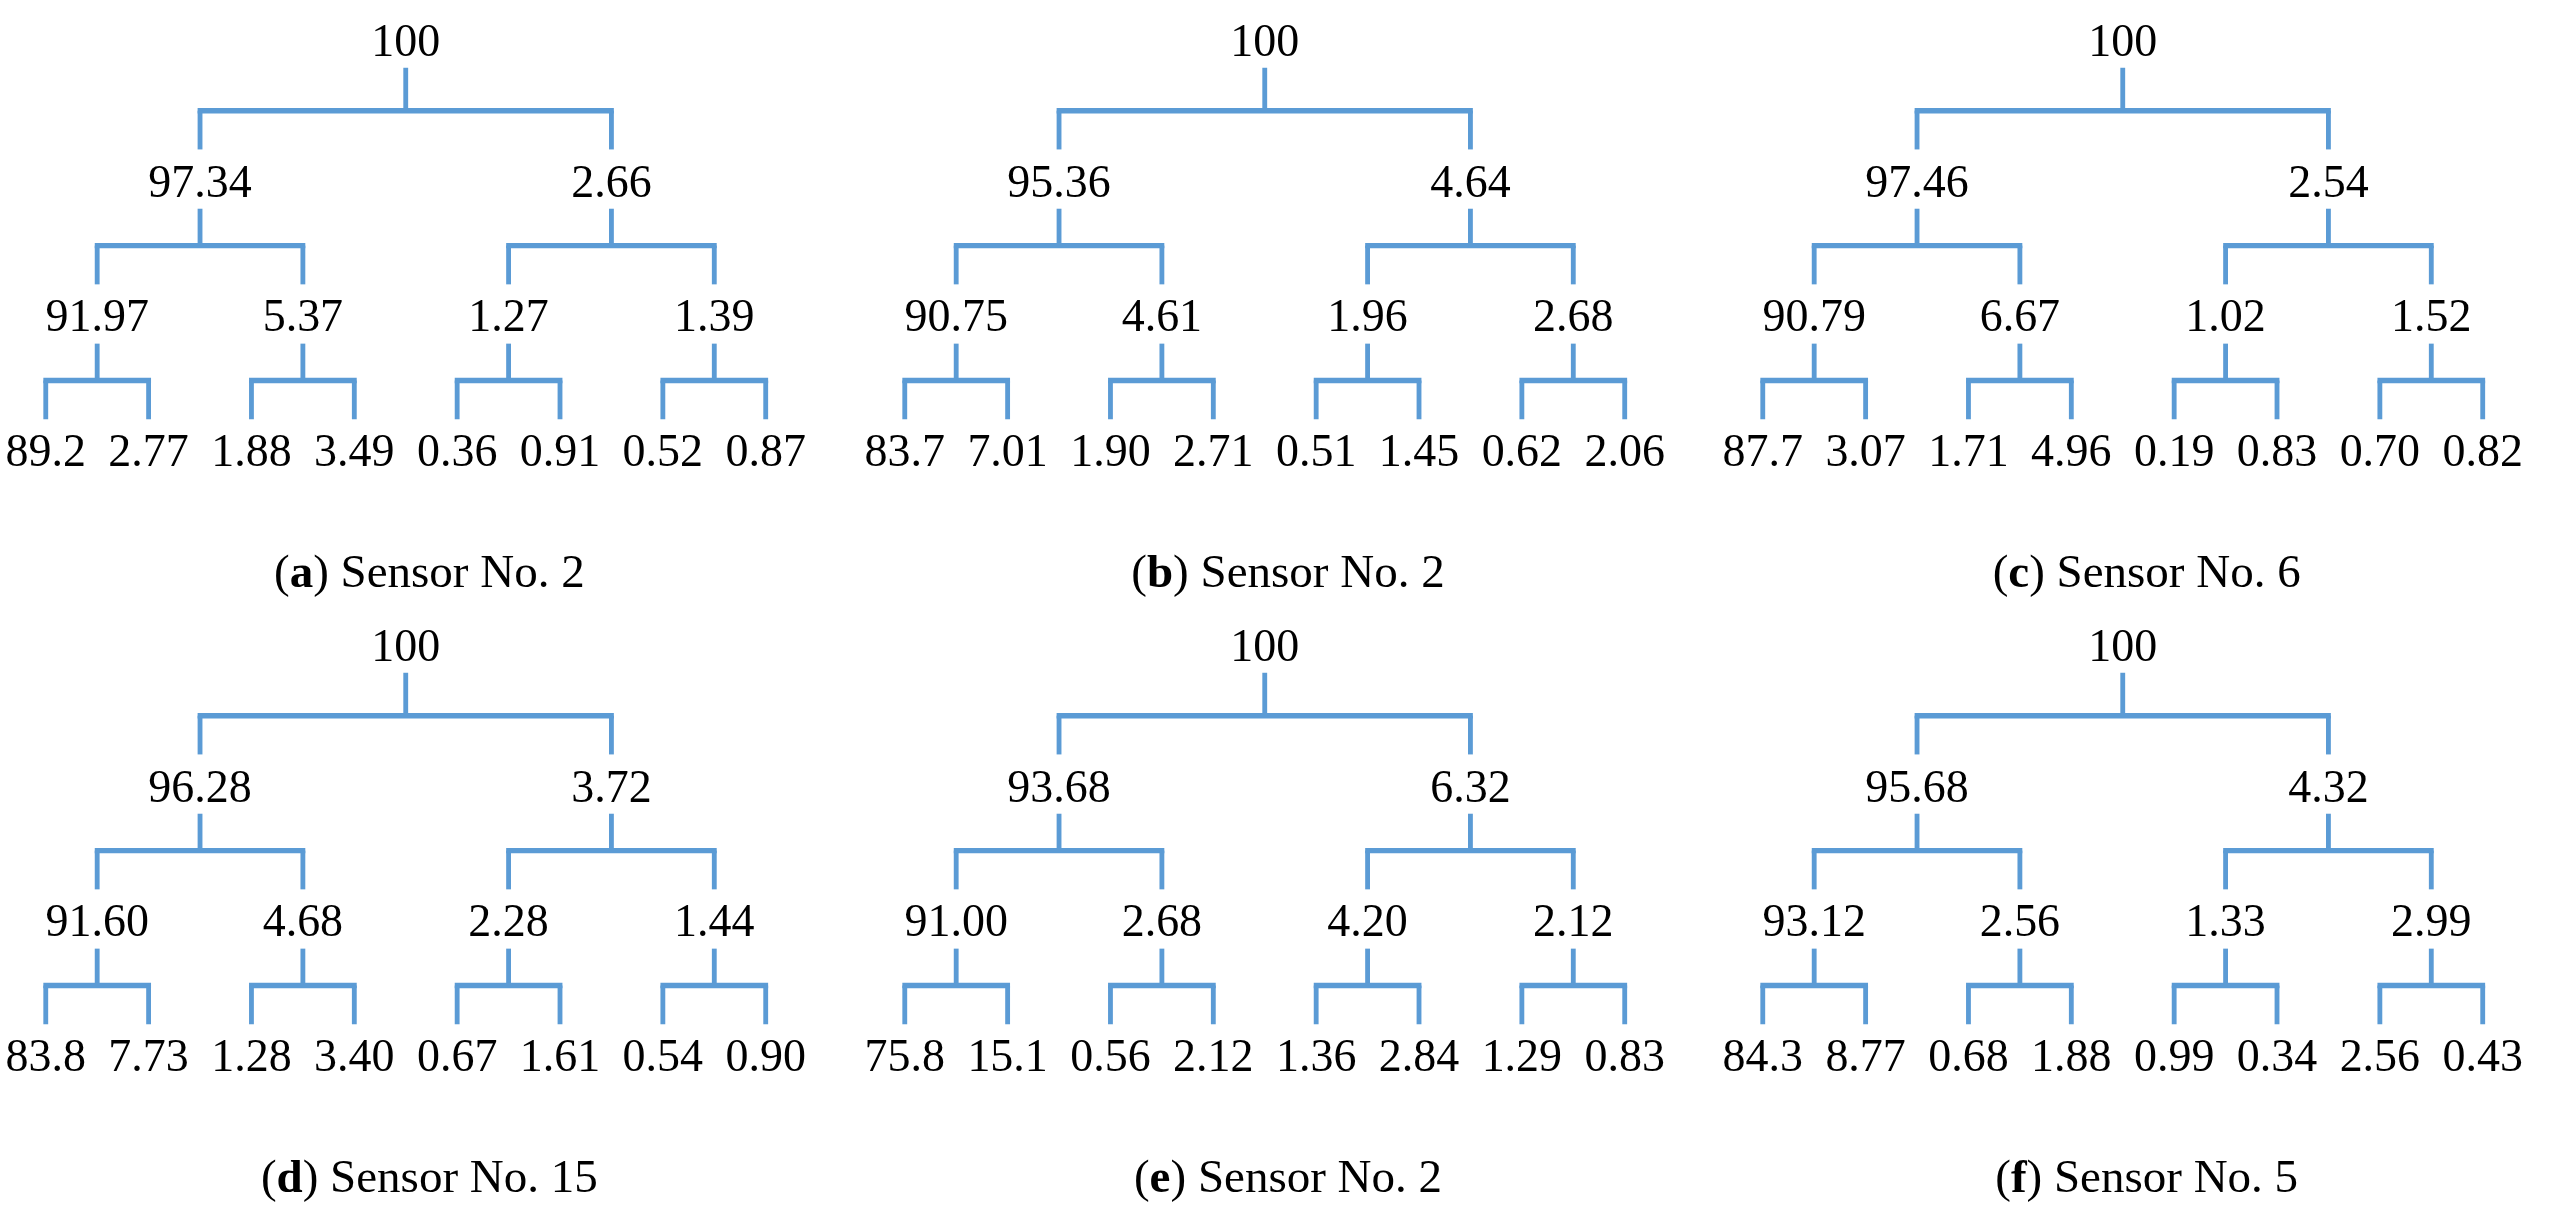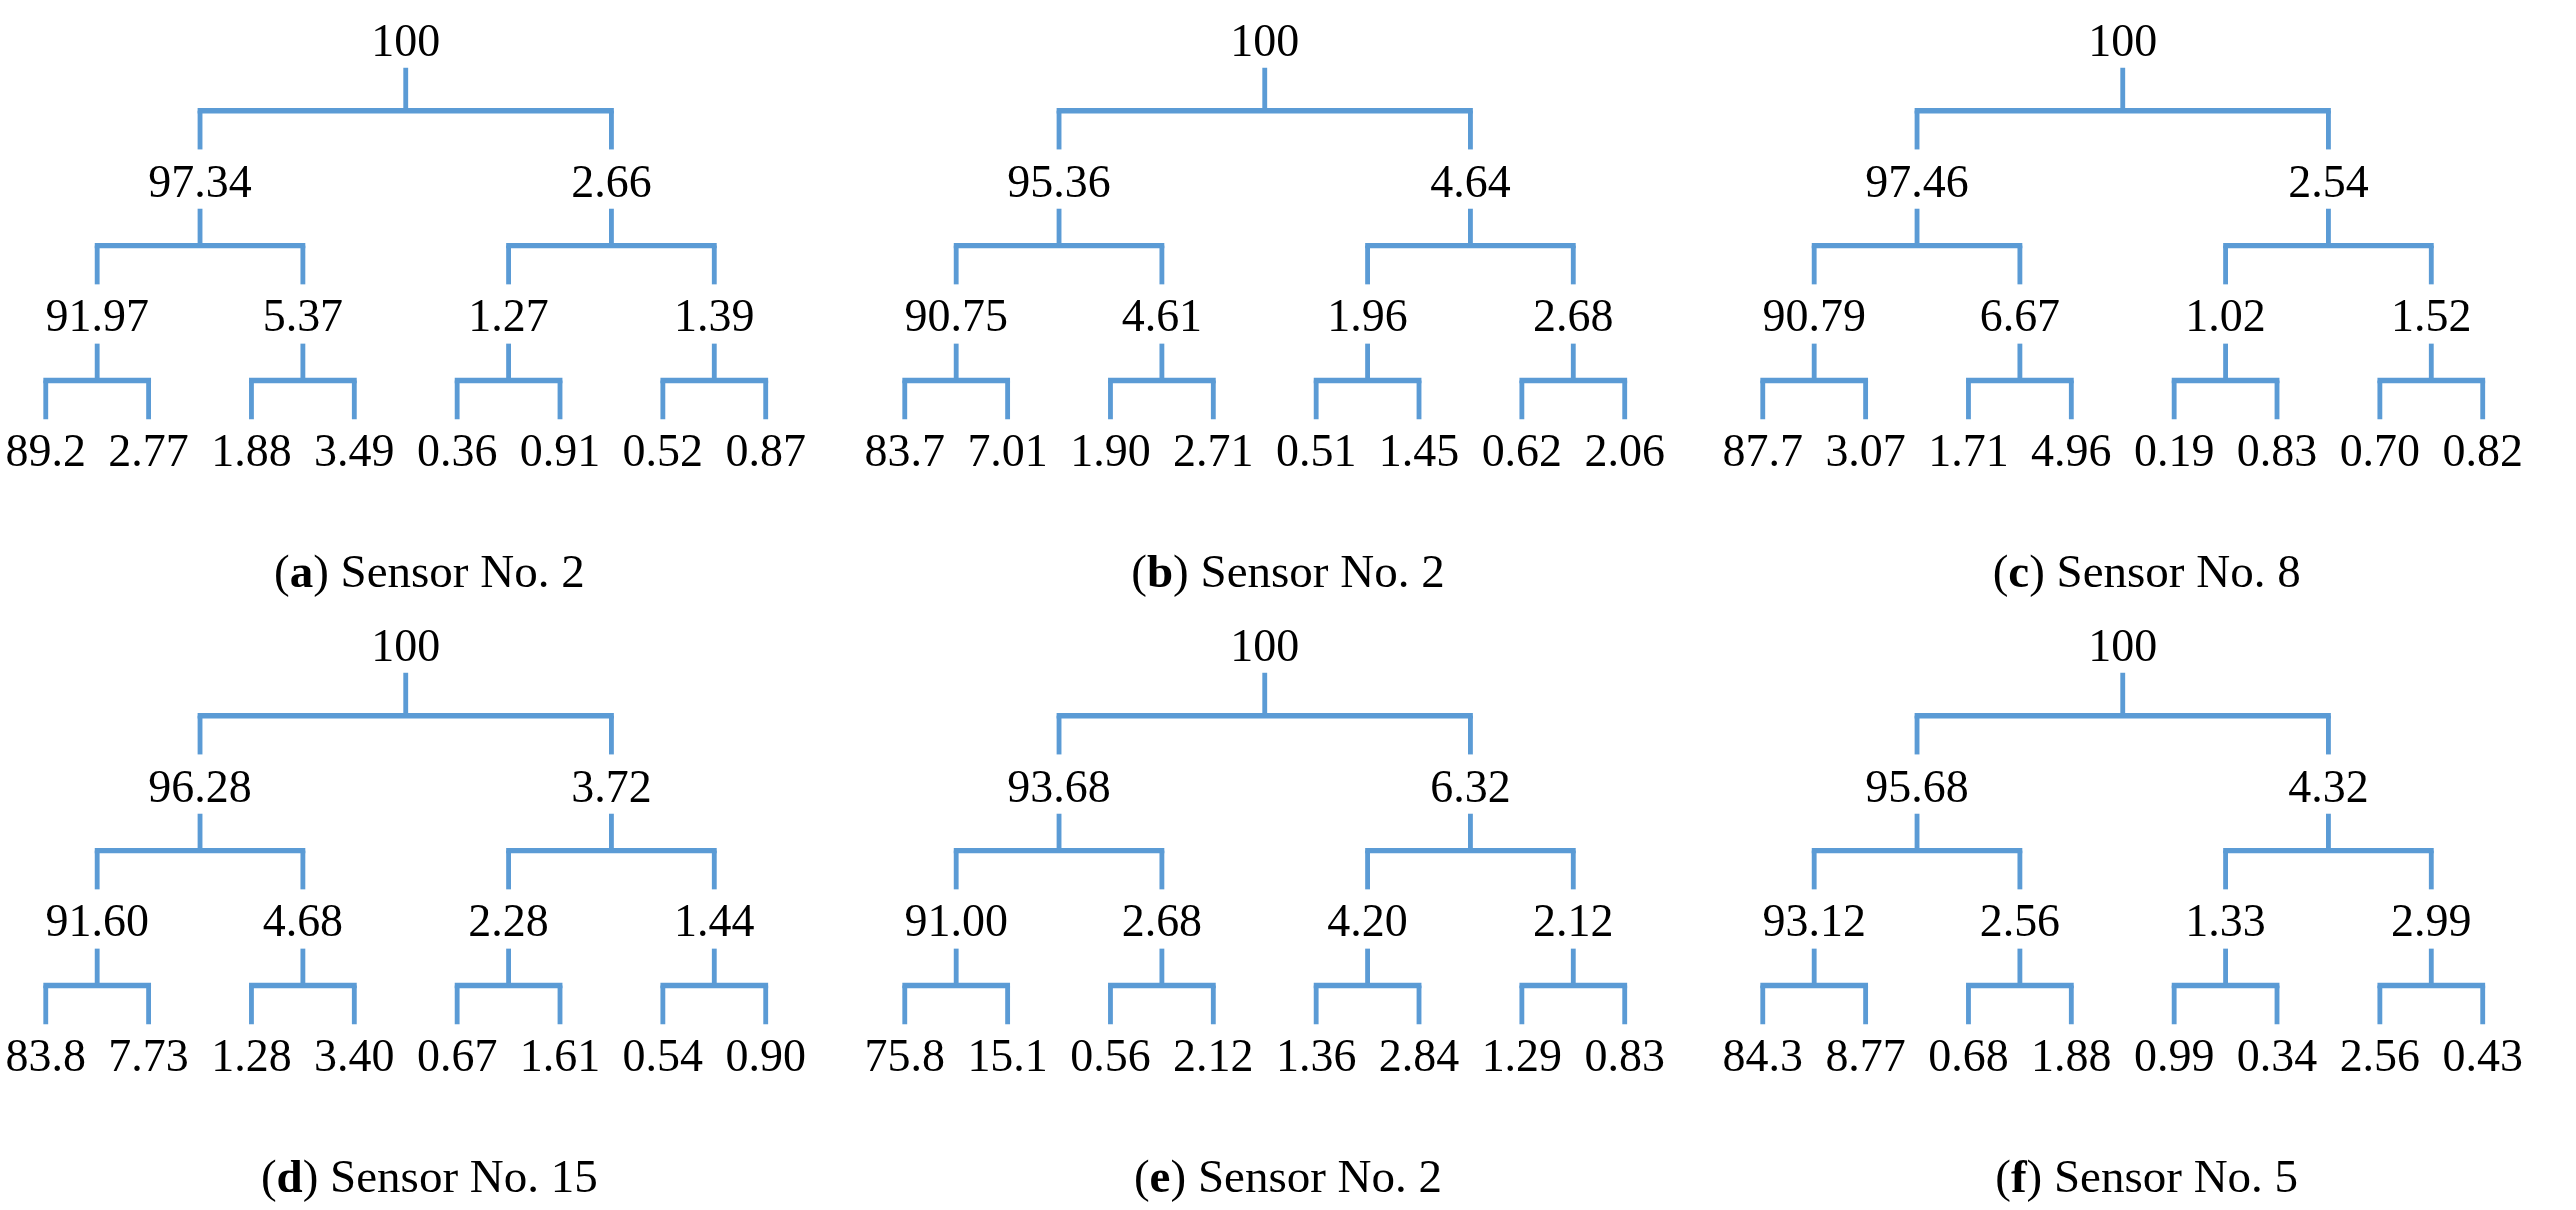--- a/index.html
+++ b/index.html
@@ -188,21 +188,21 @@
         <text x="1180" y="522" dy="0.34em" text-anchor="middle">1.52</text>
         <text x="75" y="745" dy="0.34em" text-anchor="middle">87.7</text>
         <text x="245" y="745" dy="0.34em" text-anchor="middle">3.07</text>
         <text x="415" y="745" dy="0.34em" text-anchor="middle">1.71</text>
         <text x="585" y="745" dy="0.34em" text-anchor="middle">4.96</text>
         <text x="755" y="745" dy="0.34em" text-anchor="middle">0.19</text>
         <text x="925" y="745" dy="0.34em" text-anchor="middle">0.83</text>
         <text x="1095" y="745" dy="0.34em" text-anchor="middle">0.70</text>
         <text x="1265" y="745" dy="0.34em" text-anchor="middle">0.82</text>
       </svg>
-    <div class="caption"><span>(</span><span class="letter">c</span><span>)</span><span> Sensor No. 8</span></div>
+    <div class="caption"><span>(</span><span class="letter">c</span><span>)</span><span> Sensor No. 6</span></div>
   </div>
 
   <div class="panel">
     <svg viewBox="0 0 1418 1000">
         <line x1="670" y1="112" x2="670" y2="183" stroke="#5B9BD5" stroke-width="8"></line>
         <line x1="326" y1="183" x2="1014" y2="183" stroke="#5B9BD5" stroke-width="9"></line>
         <line x1="330" y1="183" x2="330" y2="247" stroke="#5B9BD5" stroke-width="8"></line>
         <line x1="1010" y1="183" x2="1010" y2="247" stroke="#5B9BD5" stroke-width="8"></line>
         <line x1="330" y1="345" x2="330" y2="406" stroke="#5B9BD5" stroke-width="8"></line>
         <line x1="156" y1="406" x2="504" y2="406" stroke="#5B9BD5" stroke-width="9"></line>

